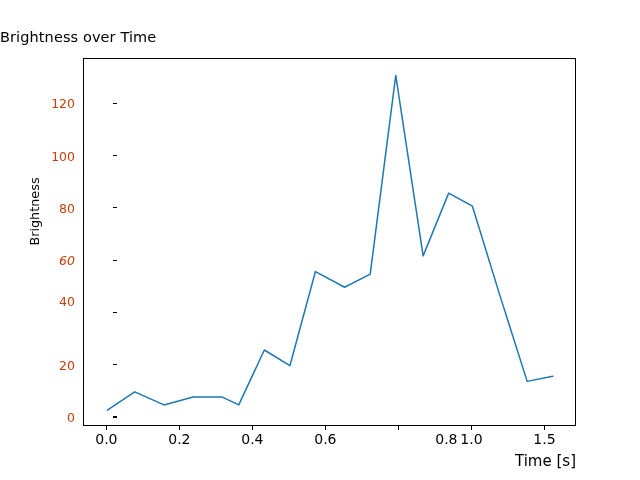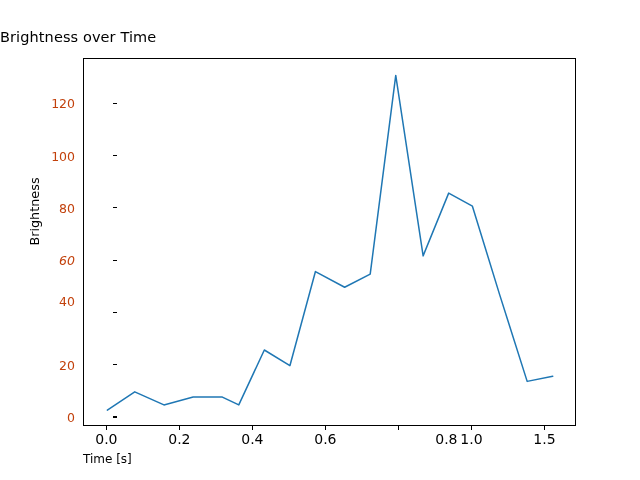--- a/index.html
+++ b/index.html
@@ -86,22 +86,22 @@
     top: 426px;
     width: 1.05px;
     height: 3.6px;
     background: #000000;
   }
   #xaxis-label {
     position: absolute;
     left: 83px;
     top: 452px;
     width: 493px;
-    text-align: left;
-    font-size: 12px;
+    text-align: right;
+    font-size: 15px;
     color: #000000;
   }
   #yaxis-label {
     position: absolute;
     left: -36px;
     top: 204px;
     width: 140px;
     text-align: center;
     font-size: 12.8px;
     color: #000000;

